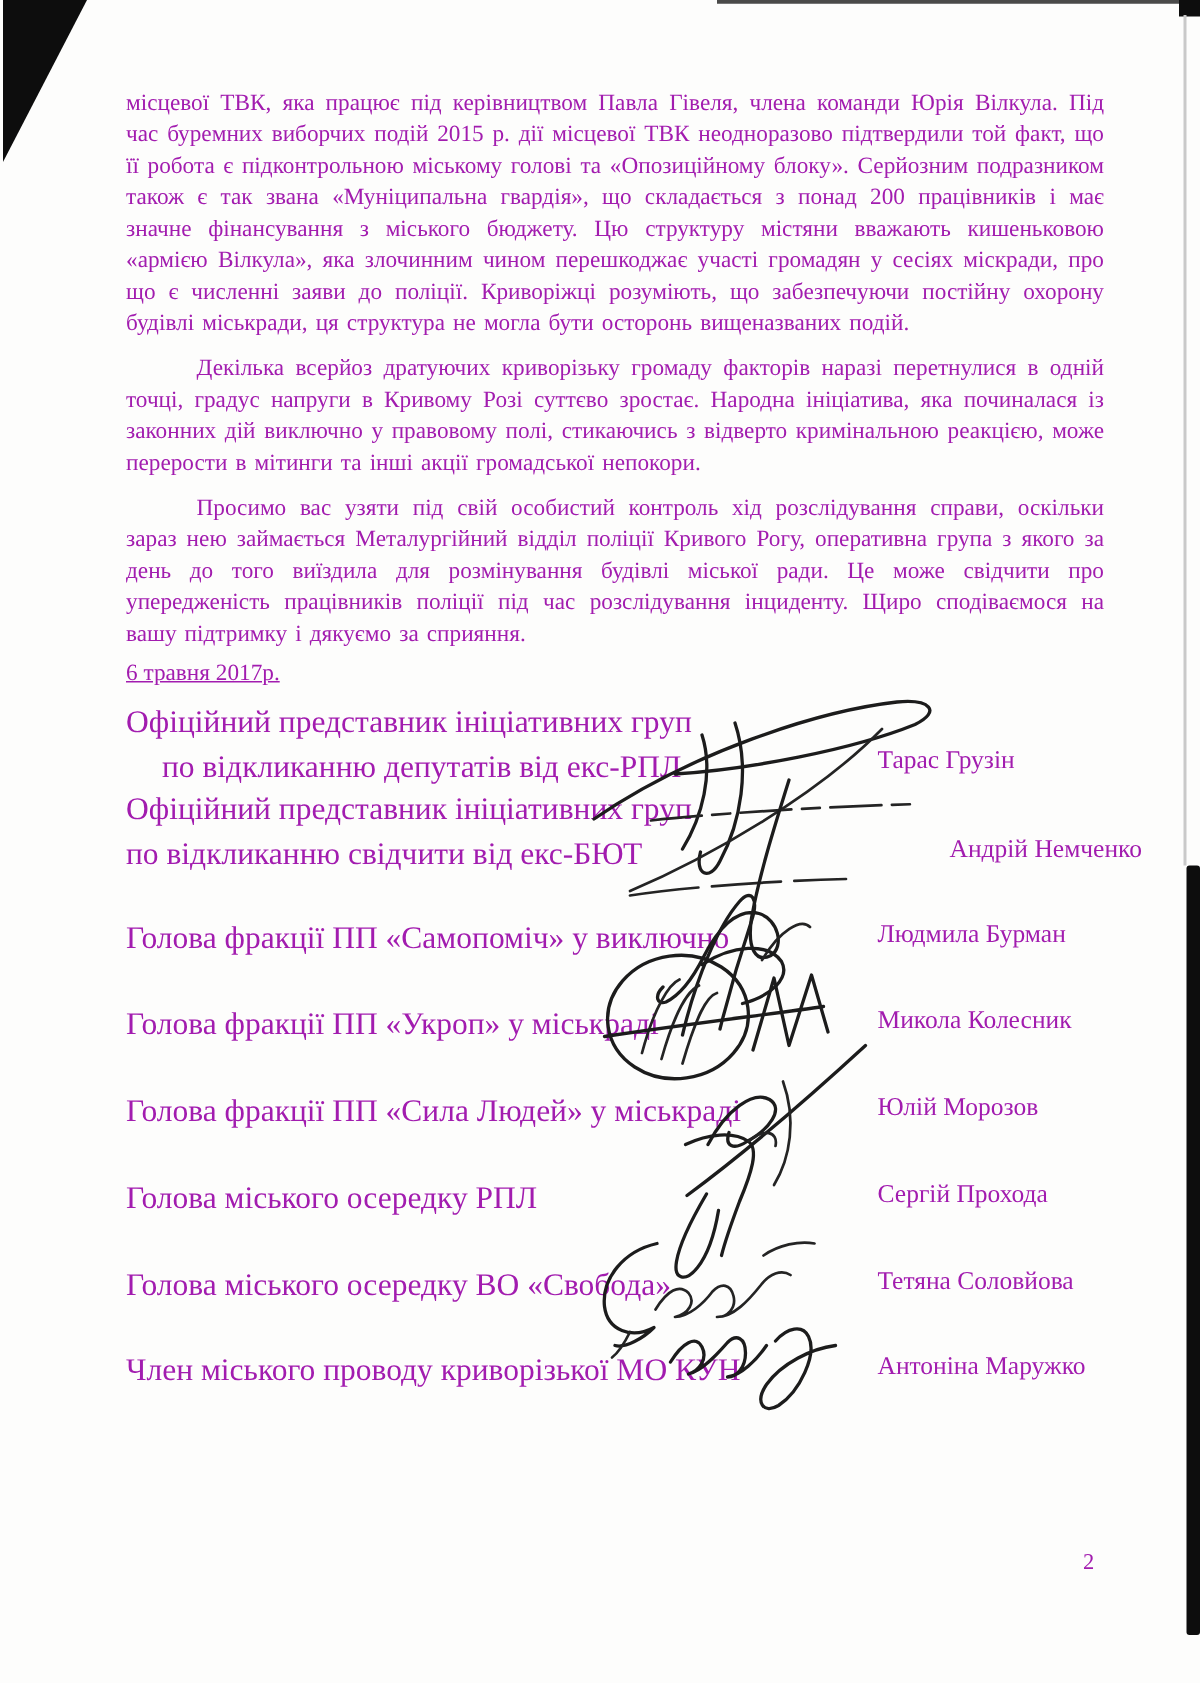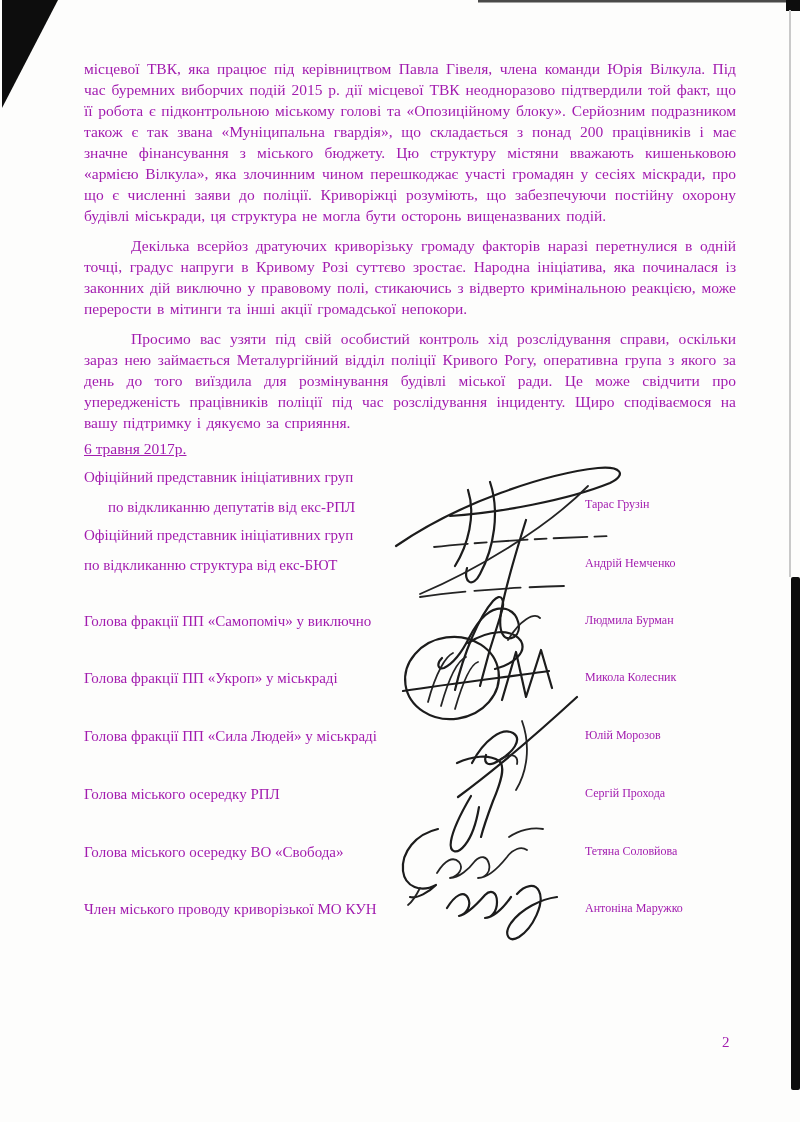--- a/index.html
+++ b/index.html
@@ -17,23 +17,23 @@
     font-size:15.5px;line-height:21px;
     text-align:justify;text-justify:inter-word;
     word-spacing:1.5px;
   }
   .body-text p{margin:0 0 9px 0;}
   .body-text p.indented{text-indent:47px;}
   .date-line{
     position:absolute;left:84px;top:440px;
     font-size:15.5px;text-decoration:underline;
   }
-  .sig-label{position:absolute;left:84px;font-size:15px;white-space:nowrap;}
+  .sig-label{position:absolute;left:84px;font-size:21px;white-space:nowrap;}
   .sig-label.cont{left:88px;margin-left:20px;}
-  .sig-name{position:absolute;left:585px;font-size:12px;white-space:nowrap;}
+  .sig-name{position:absolute;left:585px;font-size:17px;white-space:nowrap;}
   .page-number{position:absolute;left:722px;top:1034px;font-size:15px;}
   .overlay{
     position:absolute;left:0;top:0;width:800px;height:1122px;
     pointer-events:none;
   }
   .ink{fill:none;stroke:#1c1c1c;stroke-width:2.2;stroke-linecap:round;stroke-linejoin:round;}
   .ink-thin{fill:none;stroke:#242424;stroke-width:1.8;stroke-linecap:round;stroke-linejoin:round;}
   .artifact{fill:#0d0d0d;stroke:none;}
   .fold-line{fill:#c9c9c9;stroke:none;}
 </style>
@@ -48,22 +48,22 @@
     <p class="indented">Просимо вас узяти під свій особистий контроль хід розслідування справи, оскільки зараз нею займається Металургійний відділ поліції Кривого Рогу, оперативна група з якого за день до того виїздила для розмінування будівлі міської ради. Це може свідчити про упередженість працівників поліції під час розслідування інциденту. Щиро сподіваємося на вашу підтримку і дякуємо за сприяння.</p>
   </div>
 
   <div class="date-line">6 травня 2017р.</div>
 
   <div class="sig-label" style="top:469px;">Офіційний представник ініціативних груп</div>
   <div class="sig-label cont" style="top:499px;">по відкликанню депутатів від екс-РПЛ</div>
   <div class="sig-name" style="top:497px;">Тарас Грузін</div>
 
   <div class="sig-label" style="top:527px;">Офіційний представник ініціативних груп</div>
-  <div class="sig-label" style="top:557px;">по відкликанню структура від екс-БЮТ</div>
-  <div class="sig-name" style="top:556px;">Андрій Немченко</div>
+  <div class="sig-label" style="top:557px;">по відкликанню свідчити від екс-БЮТ</div>
+  <div class="sig-name" style="top:556px;margin-left:48px;">Андрій Немченко</div>
 
   <div class="sig-label" style="top:613px;">Голова фракції ПП «Самопоміч» у виключно</div>
   <div class="sig-name" style="top:613px;">Людмила Бурман</div>
 
   <div class="sig-label" style="top:670px;">Голова фракції ПП «Укроп» у міськраді</div>
   <div class="sig-name" style="top:670px;">Микола Колесник</div>
 
   <div class="sig-label" style="top:728px;">Голова фракції ПП «Сила Людей» у міськраді</div>
   <div class="sig-name" style="top:728px;">Юлій Морозов</div>
 

